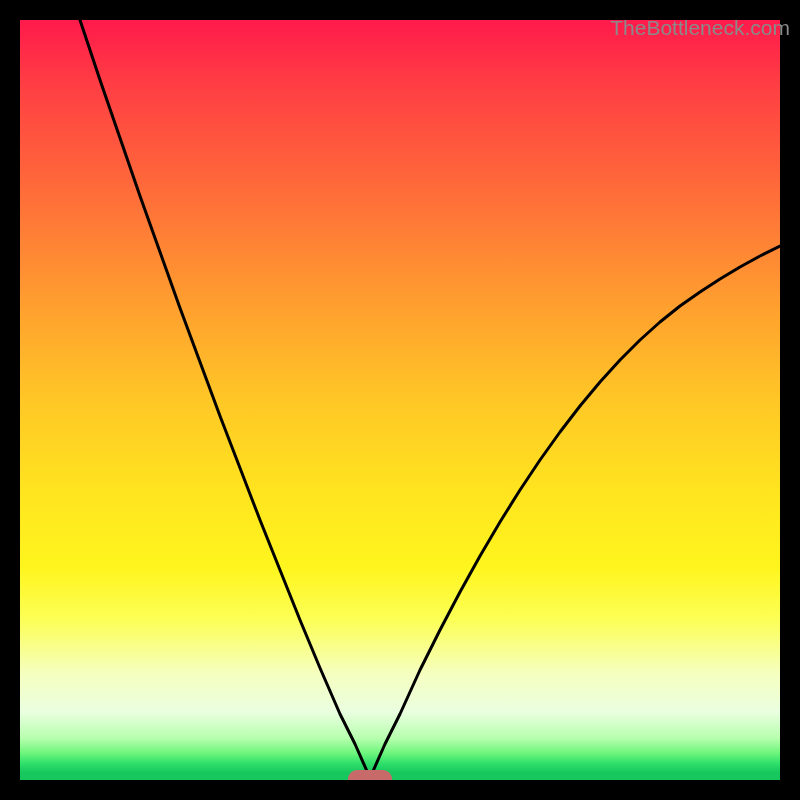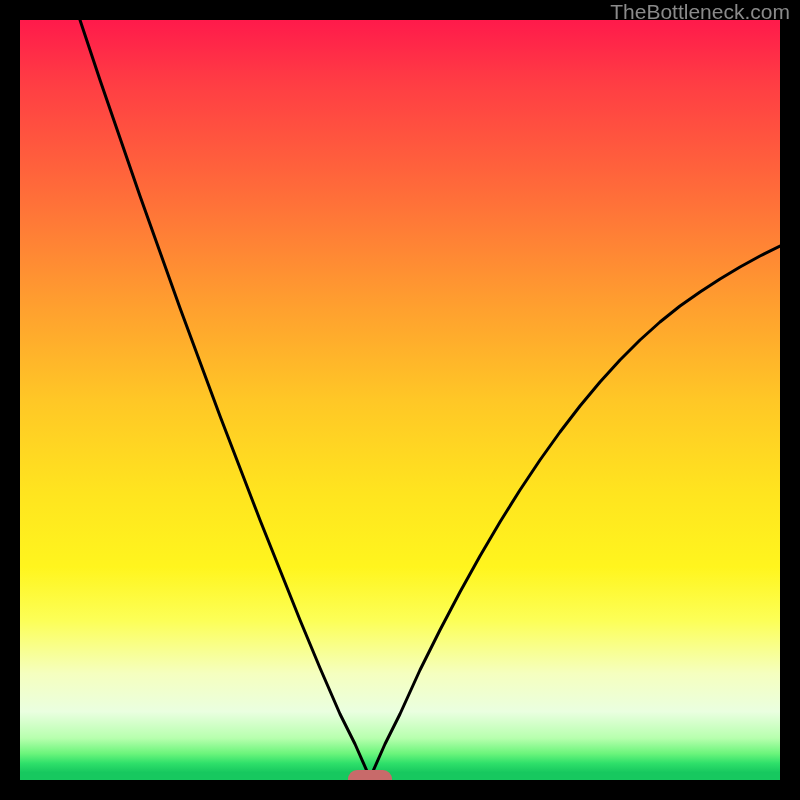--- a/index.html
+++ b/index.html
@@ -55,21 +55,21 @@
   svg.curves {
     position: absolute;
     left: 0;
     top: 0;
     width: 100%;
     height: 100%;
     overflow: visible;
   }
   .watermark {
     position: absolute;
-    top: 0px;
+    top: 16px;
     right: 10px;
     color: #8a8a8a;
     font-size: 21px;
     font-weight: 500;
     letter-spacing: 0px;
     user-select: none;
   }
 </style>
 </head>
 <body>

